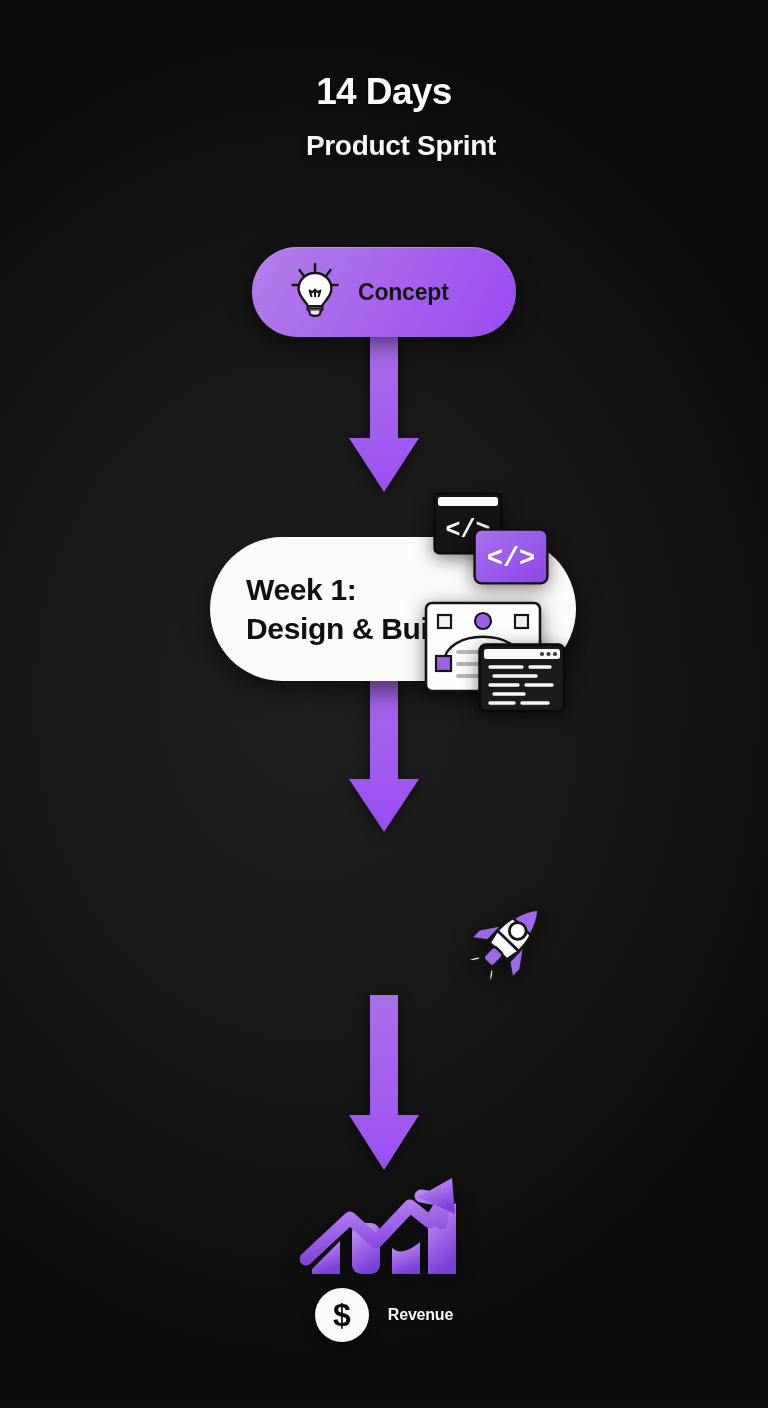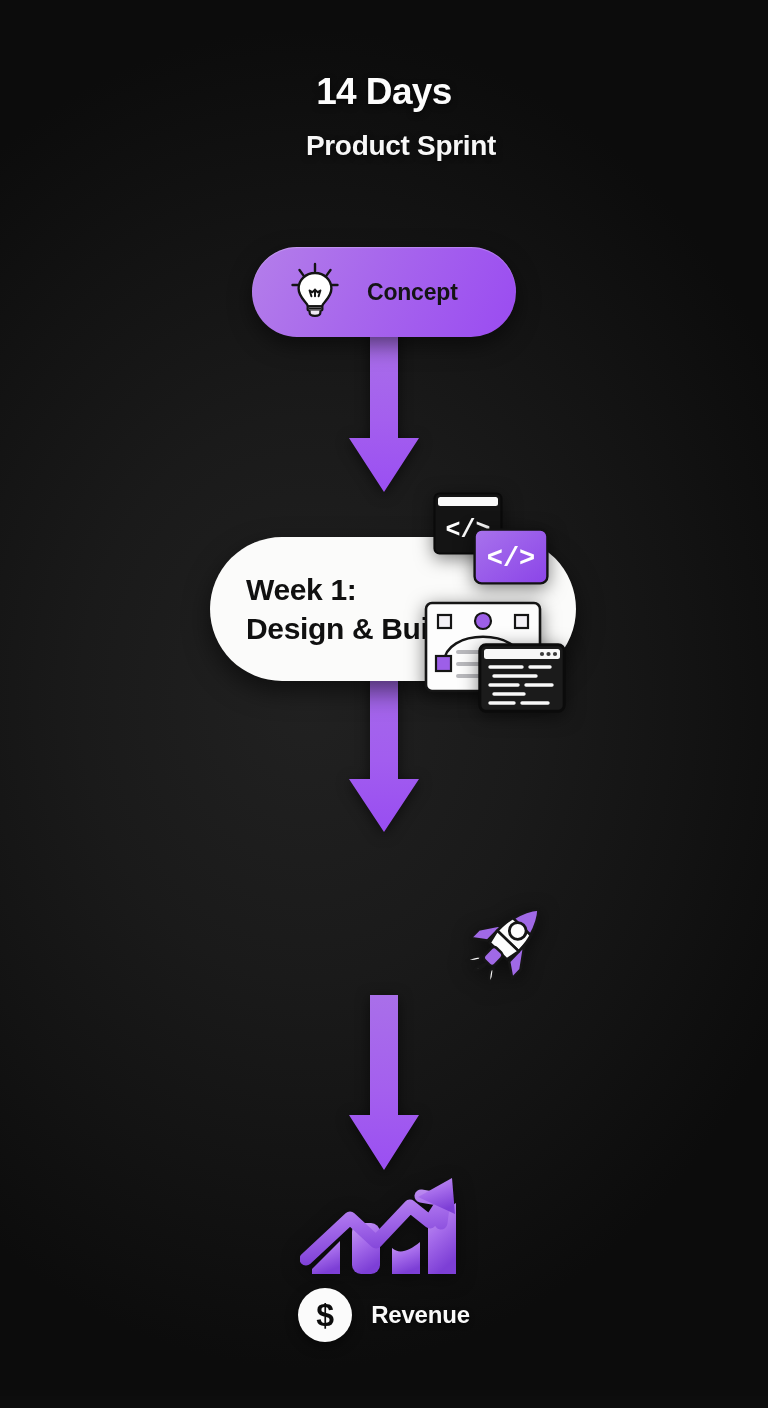--- a/index.html
+++ b/index.html
@@ -37,21 +37,21 @@
   .arrow { position:absolute; left:50%; transform:translateX(-50%); }
   .arrow svg { display:block; filter:drop-shadow(0 3px 7px rgba(0,0,0,.55)); }
 
   
   .concept-pill {
     position:absolute; left:252px; top:247px;
     width:264px; height:90px;
     border-radius:45px;
     background:linear-gradient(118deg,#b47eea 0%,#a868ec 42%,#9a4bf1 100%);
     box-shadow:0 8px 22px rgba(0,0,0,.5), inset 0 1px 1px rgba(255,255,255,.26);
-    display:flex; align-items:center; gap:27px;
+    display:flex; align-items:center; gap:18px;
     padding-left:38px;
     z-index:5;
   }
   .concept-label {
     font-size:23px; font-weight:bold; color:#141414;
     letter-spacing:-0.2px;
   }
 
   
   .card {
@@ -93,21 +93,21 @@
   }
   .dollar-badge {
     width:54px; height:54px; border-radius:50%;
     background:#fbfbfb;
     display:flex; align-items:center; justify-content:center;
     font-size:32px; font-weight:bold; color:#0c0c0c;
     box-shadow:0 4px 12px rgba(0,0,0,.5);
     line-height:1;
   }
   .revenue-label {
-    font-size:24px; font-weight:bold; color:#fafafa;
+    font-size:16px; font-weight:bold; color:#fafafa;
     letter-spacing:-0.2px;
     text-shadow:0 2px 5px rgba(0,0,0,.5);
   }
 </style>
 </head>
 <body>
 
 <div id="stage">
 
   <div class="title-block">

